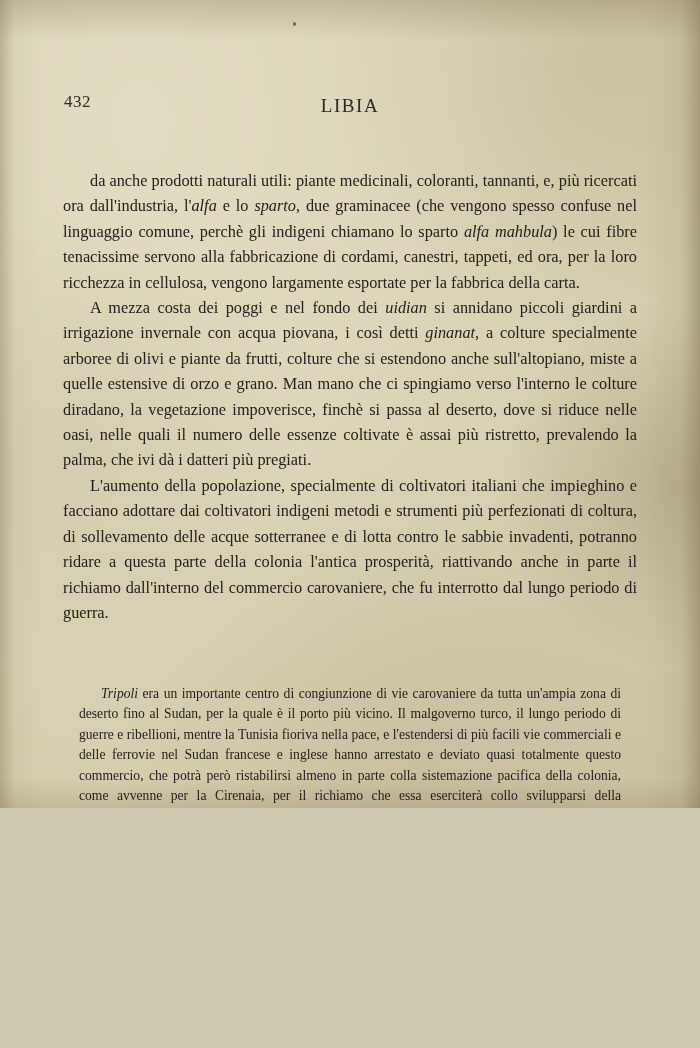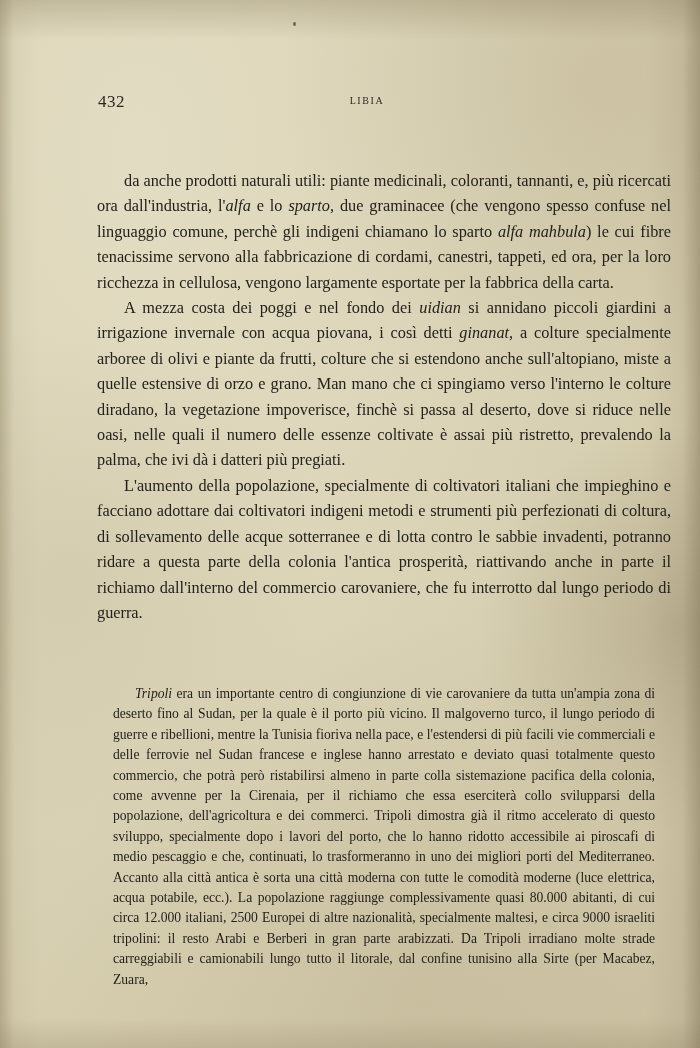--- a/index.html
+++ b/index.html
@@ -10,26 +10,25 @@
     width: 700px;
     height: 1048px;
     background: #cfc9b0;
     font-family: "Liberation Serif", serif;
     overflow: hidden;
   }
   
   #page {
     position: relative;
     width: 700px;
-    height: 1048px;
+    height: 808px;
     background:
       radial-gradient(ellipse at 20% 15%, #e2dcc2 0%, #ddd6ba 35%, #d5cdae 70%, #cdc4a4 100%);
     box-sizing: border-box;
     overflow: hidden;
-    padding-left: 34px;
   }
   
   #page::before {
     content: "";
     position: absolute;
     inset: 0;
     background:
       radial-gradient(circle at 85% 8%, rgba(160,145,110,0.22) 0%, rgba(160,145,110,0) 28%),
       radial-gradient(circle at 10% 55%, rgba(170,155,120,0.16) 0%, rgba(170,155,120,0) 30%),
       radial-gradient(circle at 60% 95%, rgba(150,135,100,0.18) 0%, rgba(150,135,100,0) 35%),
@@ -69,21 +68,21 @@
     font-size: 17px;
     color: #2c2a26;
     letter-spacing: 0.5px;
   }
   .running-head {
     position: absolute;
     left: 0;
     right: 0;
     top: 3px;
     text-align: center;
-    font-size: 10px;
+    font-size: 19px;
     letter-spacing: 1.6px;
     color: #2c2a26;
   }
 
   .body-text {
     position: absolute;
     top: 128px;
     left: 63px;
     width: 574px;
     font-size: 16.3px;

